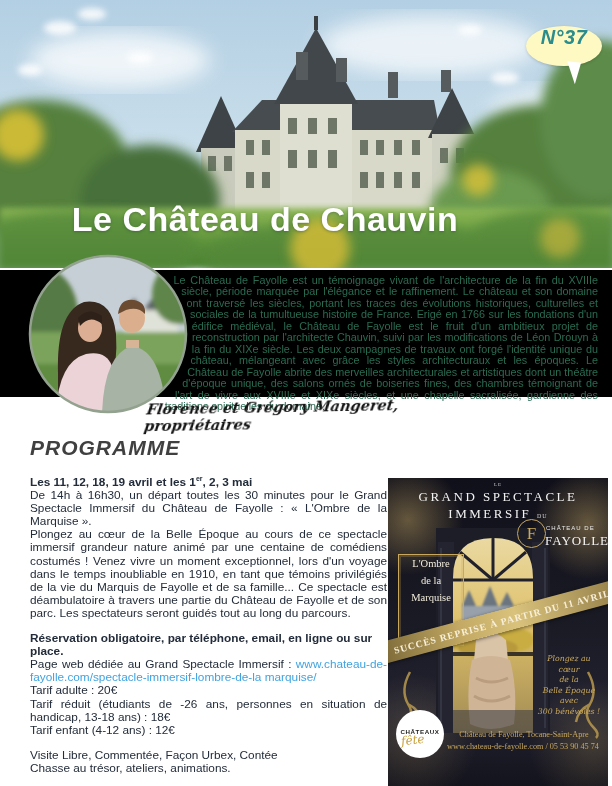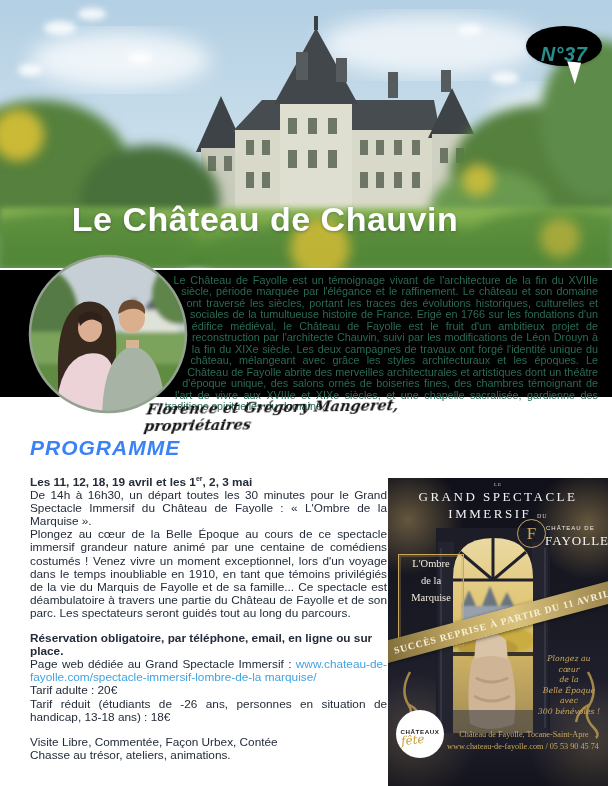--- a/index.html
+++ b/index.html
@@ -5,22 +5,22 @@
   html,body{margin:0;padding:0;background:#ffffff;}
   .page{position:relative;width:612px;height:786px;background:#ffffff;overflow:hidden;
         font-family:"Liberation Sans",sans-serif;}
 
   
   .hero{position:absolute;left:0;top:0;width:612px;height:268px;overflow:hidden;}
   .hero svg{display:block;}
   .hero-title{position:absolute;left:0;top:200px;width:530px;text-align:center;
     color:#ffffff;font-size:34px;font-weight:800;letter-spacing:.5px;
     text-shadow:0 1px 3px rgba(40,70,40,.45);}
-  .badge{position:absolute;left:526px;top:26px;width:76px;height:40px;background:#000000;
-    border-radius:50%;display:flex;align-items:flex-end;justify-content:center;
+  .badge{position:absolute;left:526px;top:26px;width:76px;height:40px;background:#fef9c3;
+    border-radius:50%;display:flex;align-items:flex-start;justify-content:center;
     box-shadow:0 1px 3px rgba(0,0,0,.15);}
   .badge:after{content:"";position:absolute;left:40px;top:36px;width:0;height:0;
     border-left:10px solid transparent;border-right:4px solid transparent;
     border-top:22px solid #ffffff;transform:rotate(6deg);}
   .badge span{color:#2a8c8c;font-size:20px;font-weight:800;font-style:italic;letter-spacing:.5px;}
 
   
   .intro-block{position:absolute;left:0;top:270px;width:612px;height:127px;
     background:#000000;box-sizing:border-box;padding:5px 14px 0 30px;}
   .intro-shim{float:left;width:172px;height:127px;
@@ -28,21 +28,21 @@
   .intro-text{margin:0;text-align:justify;color:#2a6b52;
     font-size:10.8px;line-height:11.45px;}
   .couple-photo{position:absolute;left:28px;top:254px;width:160px;height:160px;z-index:5;}
 
   .signature{position:absolute;left:146px;top:398px;width:300px;z-index:6;
     font-family:"DejaVu Serif",serif;font-style:italic;font-weight:700;
     font-size:14.5px;color:#141414;transform:skewX(-10deg) rotate(-1deg);}
 
   
   .prog-heading{position:absolute;left:30px;top:436px;margin:0;
-    font-size:21px;font-weight:800;font-style:italic;letter-spacing:1px;color:#3b82f6;}
+    font-size:21px;font-weight:800;font-style:italic;letter-spacing:1px;color:#404040;}
 
   .left-col{position:absolute;left:30px;top:476px;width:357px;
     color:#232c3a;font-size:11.8px;line-height:13.1px;}
   .left-col p{margin:0;text-align:justify;}
   .left-col .list{text-align:left;}
   .b{font-weight:700;}
   .gap{height:12px;}
   .lnk{color:#3fa3e0;text-decoration:none;overflow-wrap:anywhere;cursor:pointer;}
   sup{font-size:7px;line-height:0;}
 
@@ -248,20 +248,21 @@
 
   <div class="left-col">
     <p class="b list"><span>Les 11, 12, 18, 19 avril et les 1</span><sup>er</sup><span>, 2, 3 mai</span></p>
     <p>De 14h à 16h30, un départ toutes les 30 minutes pour le Grand Spectacle Immersif du Château de Fayolle : « L'Ombre de la Marquise ».</p>
     <p>Plongez au cœur de la Belle Époque au cours de ce spectacle immersif grandeur nature animé par une centaine de comédiens costumés ! Venez vivre un moment exceptionnel, lors d'un voyage dans le temps inoubliable en 1910, en tant que témoins privilégiés de la vie du Marquis de Fayolle et de sa famille... Ce spectacle est déambulatoire à travers une partie du Château de Fayolle et de son parc. Les spectateurs seront guidés tout au long du parcours.</p>
     <div class="gap"></div>
     <p class="b list">Réservation obligatoire, par téléphone, email, en ligne ou sur place.</p>
     <p><span>Page web dédiée au Grand Spectacle Immersif : </span><span class="lnk">www.chateau-de-fayolle.com/spectacle-immersif-lombre-de-la marquise/</span></p>
     <p class="list">Tarif adulte : 20€</p>
     <p>Tarif réduit (étudiants de -26 ans, personnes en situation de handicap, 13-18 ans) : 18€</p>
+    <p class="list">Tarif enfant (4-12 ans) : 12€</p>
     <div class="gap"></div>
     <p class="list">Visite Libre, Commentée, Façon Urbex, Contée</p>
     <p class="list">Chasse au trésor, ateliers, animations.</p>
 
   </div>
 
   <div class="poster">
     <div class="glow gl"></div>
     <div class="glow gr"></div>
     <div class="glow gbl"></div>

